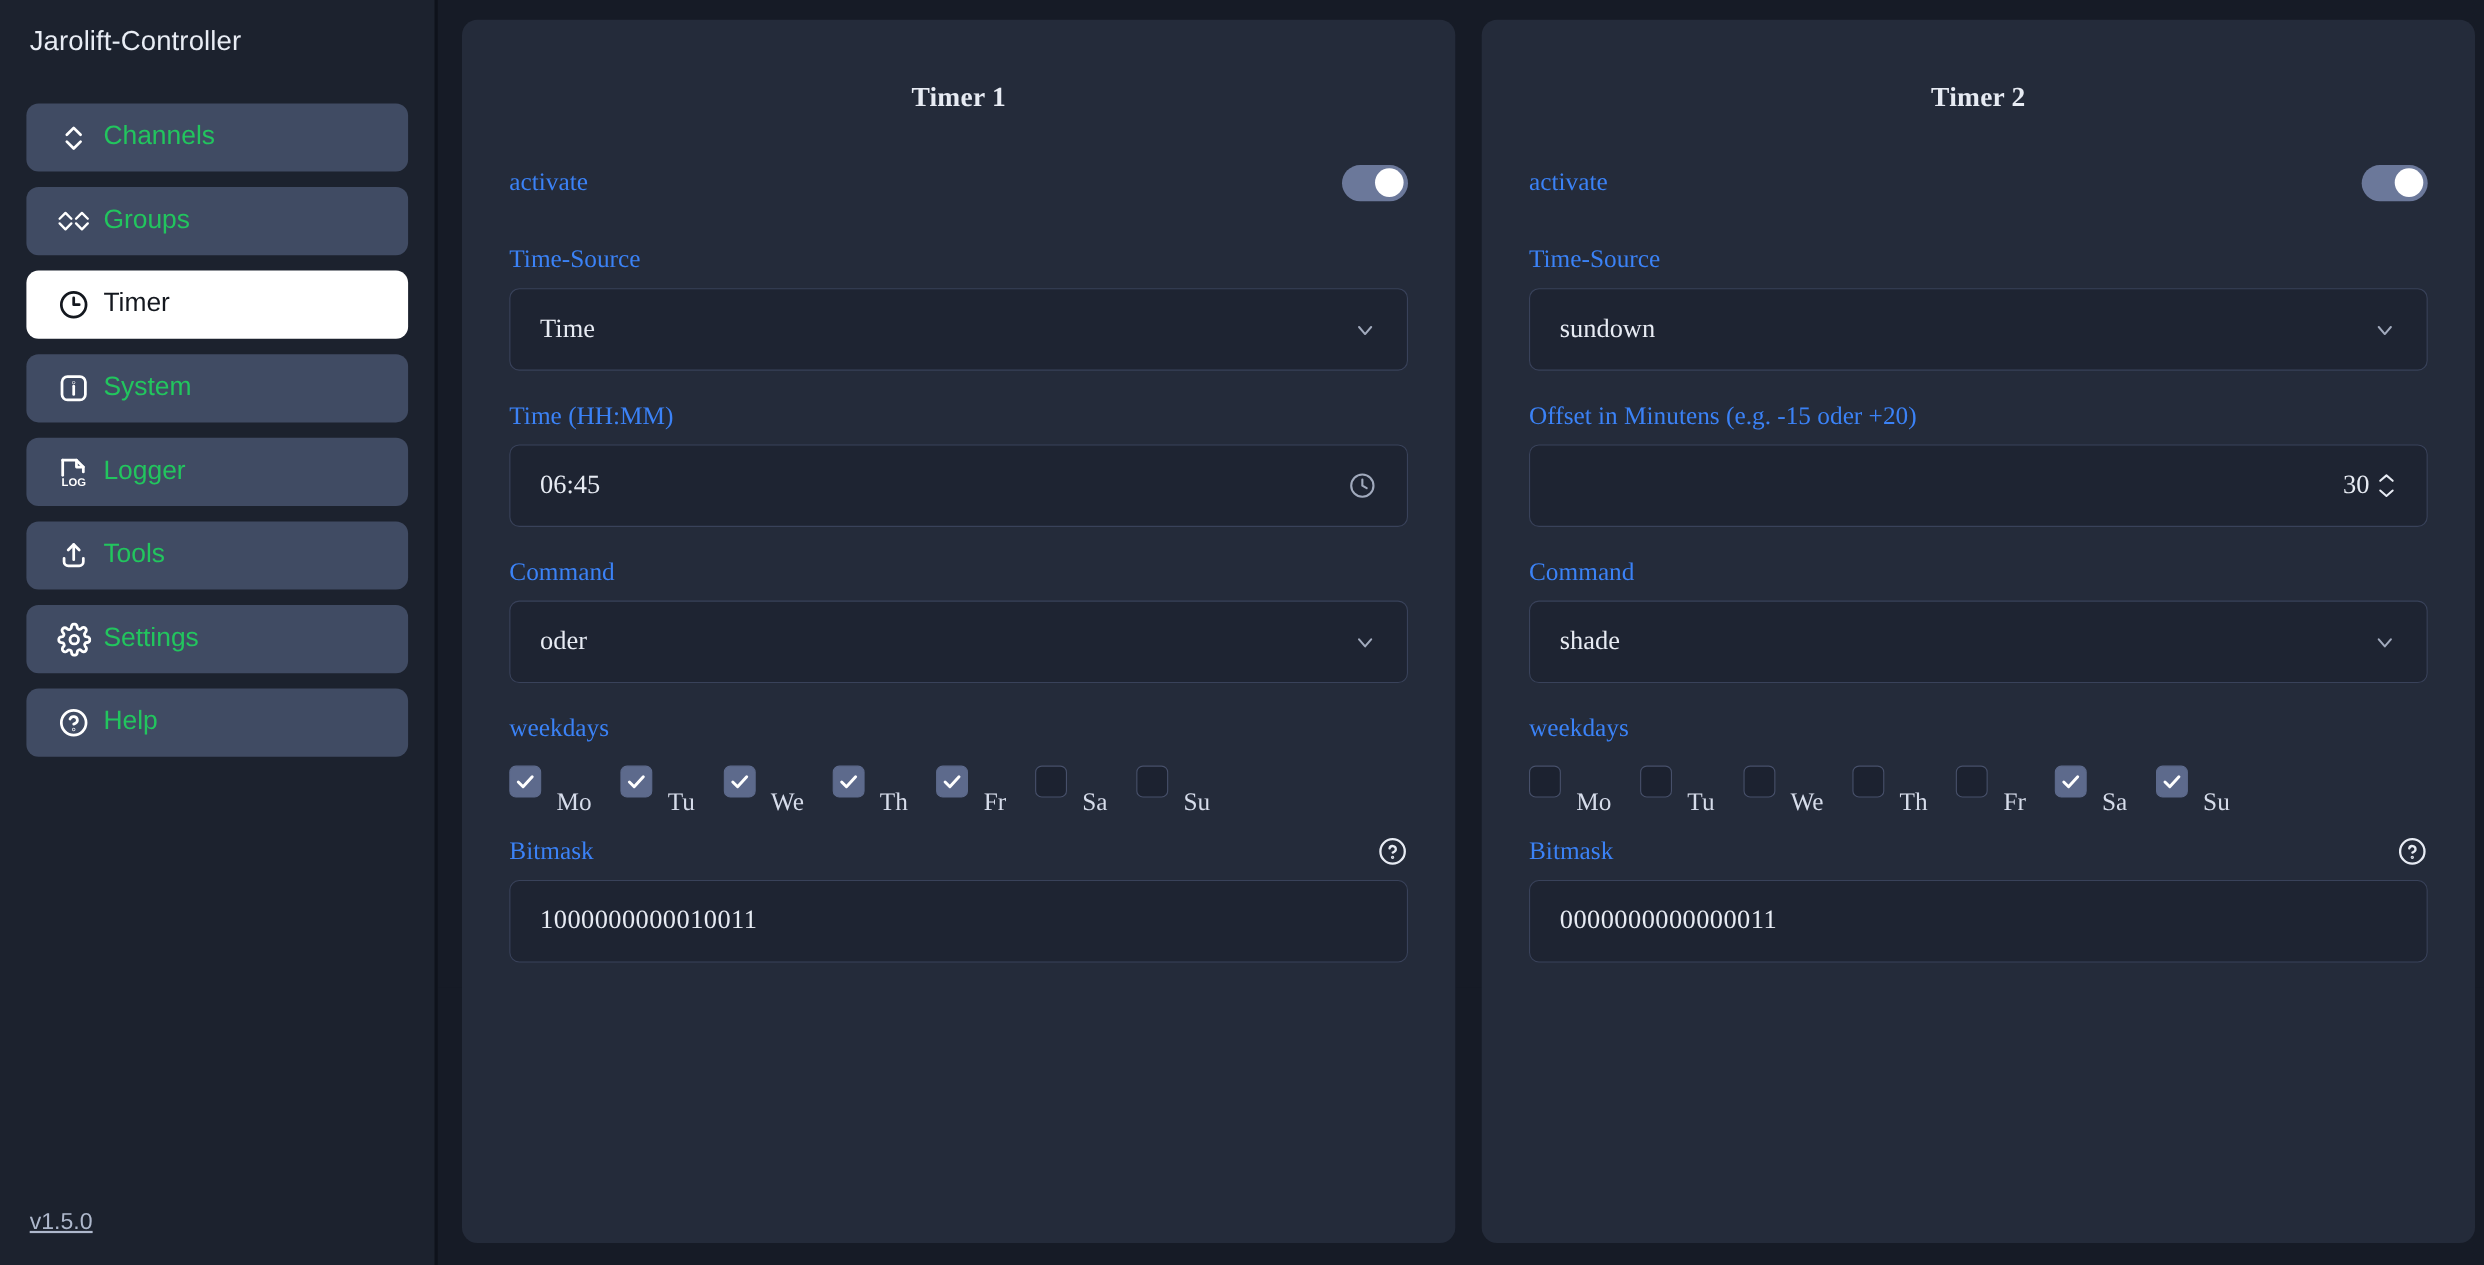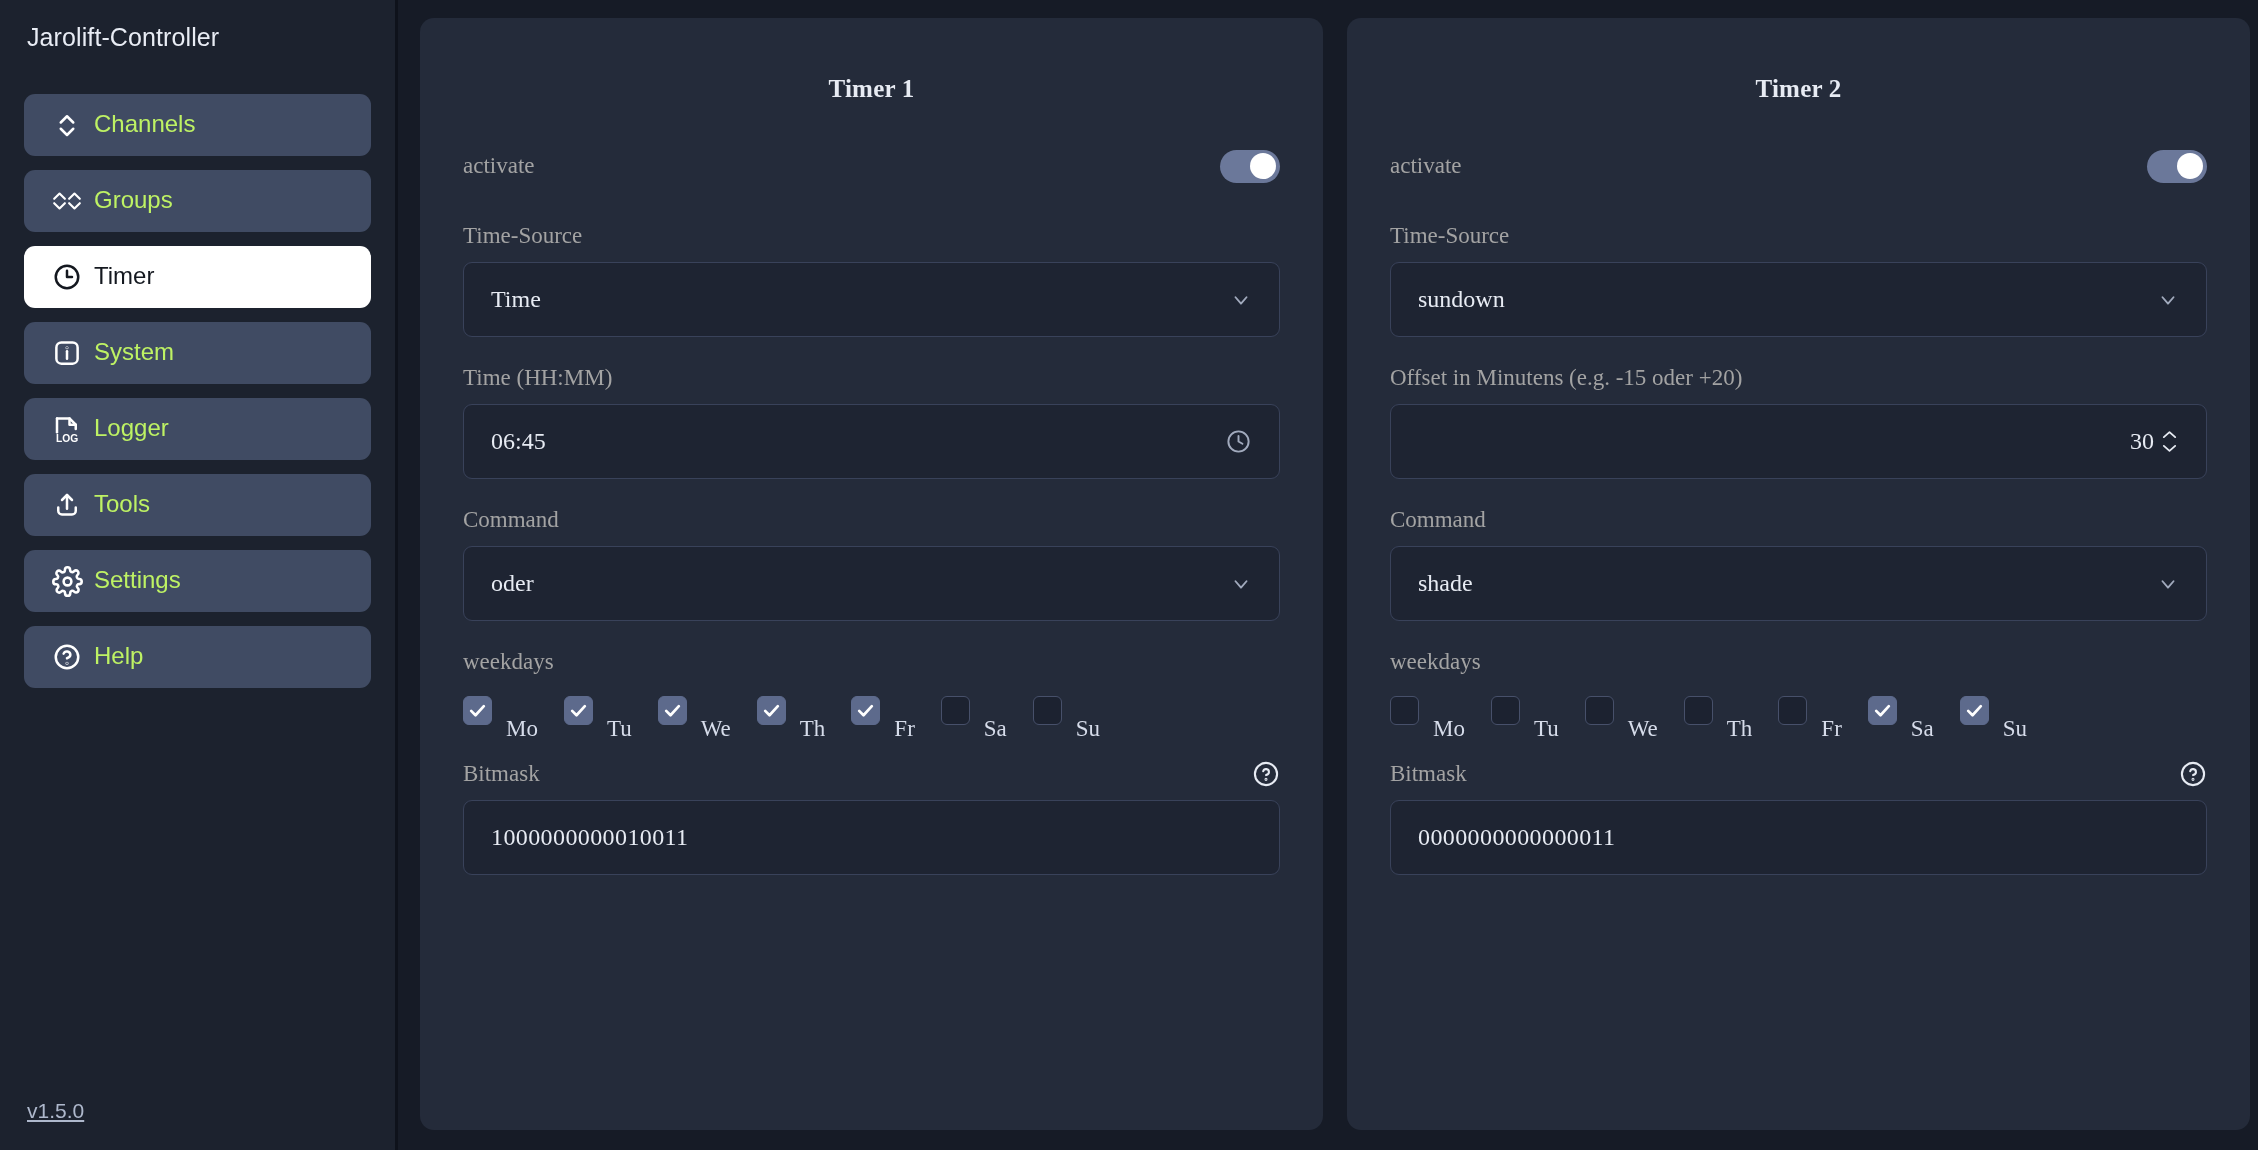--- a/index.html
+++ b/index.html
@@ -34,21 +34,21 @@
   }
   .nav { padding: 24px 24px 0 24px; }
   .nav-item {
     height: 62px;
     margin-bottom: 14px;
     border-radius: 11px;
     background: #404b63;
     display: flex;
     align-items: center;
     padding-left: 26px;
-    color: #bef264;
+    color: #22c55e;
     font-size: 24px;
     cursor: pointer;
     user-select: none;
   }
   .nav-item.active { background: #ffffff; color: #14181f; }
   .nav-ico {
     width: 34px; height: 34px;
     margin-right: 10px;
     display: flex; align-items: center; justify-content: center;
     flex: 0 0 34px;
@@ -95,21 +95,21 @@
   .panel-body { padding: 0 43px; margin-top: 39px; }
 
   .row-activate {
     display: flex;
     align-items: center;
     justify-content: space-between;
     height: 48px;
     margin-bottom: 32px;
   }
   .fld-label {
-    color: #a3a3a3;
+    color: #3b82f6;
     font-size: 23px;
     line-height: 28px;
   }
 
   .toggle {
     width: 60px; height: 33px;
     border-radius: 17px;
     background: #6b789a;
     position: relative;
     cursor: pointer;

